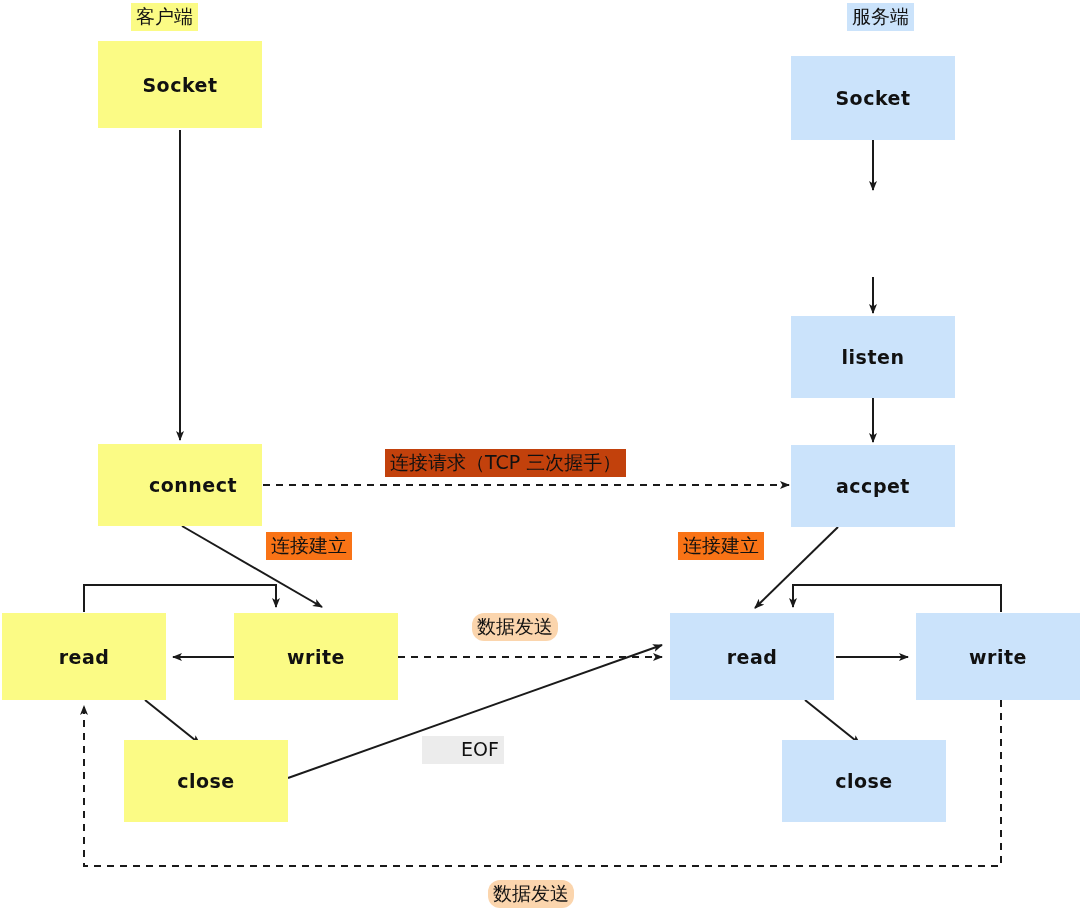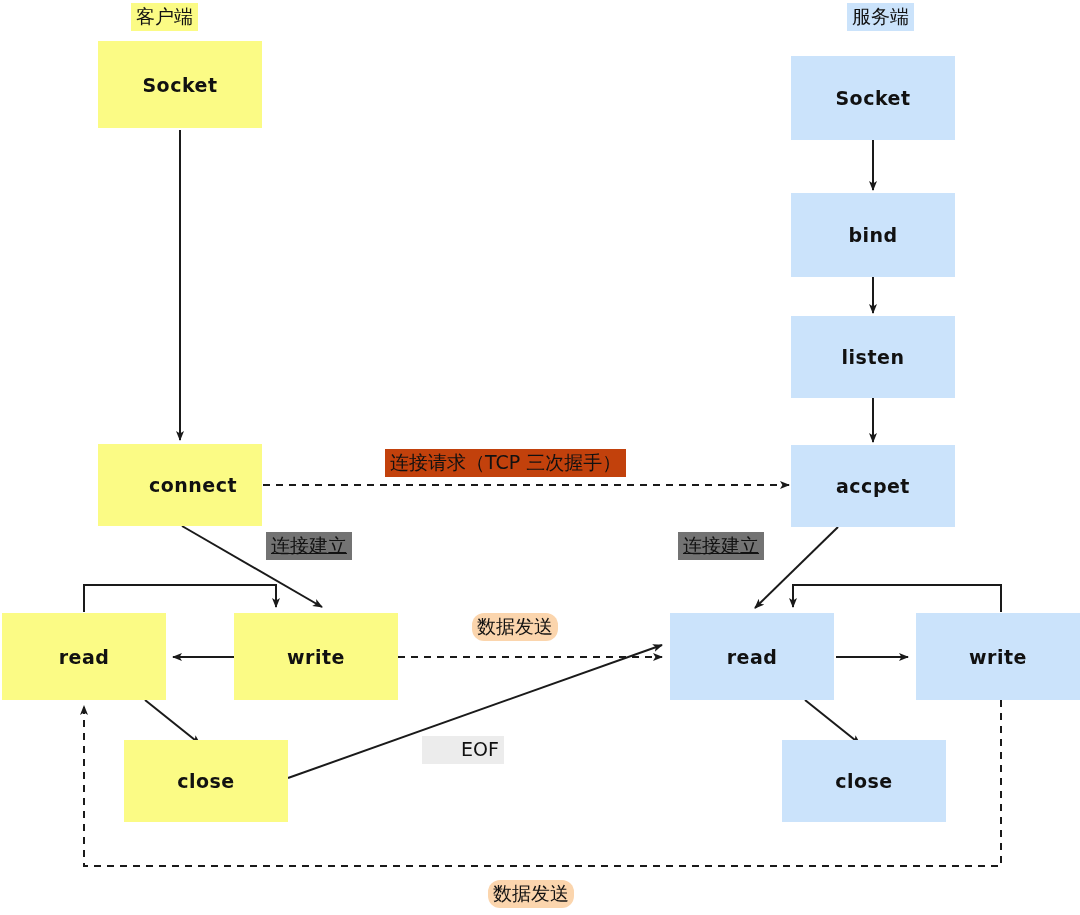--- a/index.html
+++ b/index.html
@@ -46,21 +46,21 @@
     position: absolute;
     font-size: 19px;
     color: #111111;
     padding: 2px 5px;
     white-space: nowrap;
     line-height: 1.25;
     box-sizing: border-box;
   }
   .tag.yellow { background: #fbfb85; }
   .tag.blue   { background: #cbe3fb; margin-left: 9px; }
-  .tag.green  { background: #737373; text-decoration: underline; }
+  .tag.green  { background: #f97316; }
   .tag.pink   { background: #c2410c; }
   .tag.orange { background: #fbd5ad; border-radius: 12px; }
   .tag.grey   { background: #ececec; padding-left: 39px; }
   .tag.mono   { font-family: "DejaVu Sans", "Liberation Sans", sans-serif; }
 </style>
 </head>
 <body>
 
 <div id="diagram-root">
 
@@ -119,21 +119,20 @@
   <div class="node client" style="left:98px; top:444px; width:164px; height:82px;padding-left:26px;">connect</div>
 
   <div class="node client" style="left:2px; top:613px; width:164px; height:87px;">read</div>
 
   <div class="node client" style="left:234px; top:613px; width:164px; height:87px;">write</div>
 
   <div class="node client" style="left:124px; top:740px; width:164px; height:82px;">close</div>
 
   <div class="node server" style="left:791px; top:56px; width:164px; height:84px;">Socket</div>
 
-  <div class="node server" style="left:791px; top:193px; width:164px; height:84px;">bind</div>
 
   <div class="node server" style="left:791px; top:316px; width:164px; height:82px;">listen</div>
 
   <div class="node server" style="left:791px; top:445px; width:164px; height:82px;">accpet</div>
 
   <div class="node server" style="left:670px; top:613px; width:164px; height:87px;">read</div>
 
   <div class="node server" style="left:916px; top:613px; width:164px; height:87px;">write</div>
 
   <div class="node server" style="left:782px; top:740px; width:164px; height:82px;">close</div>

